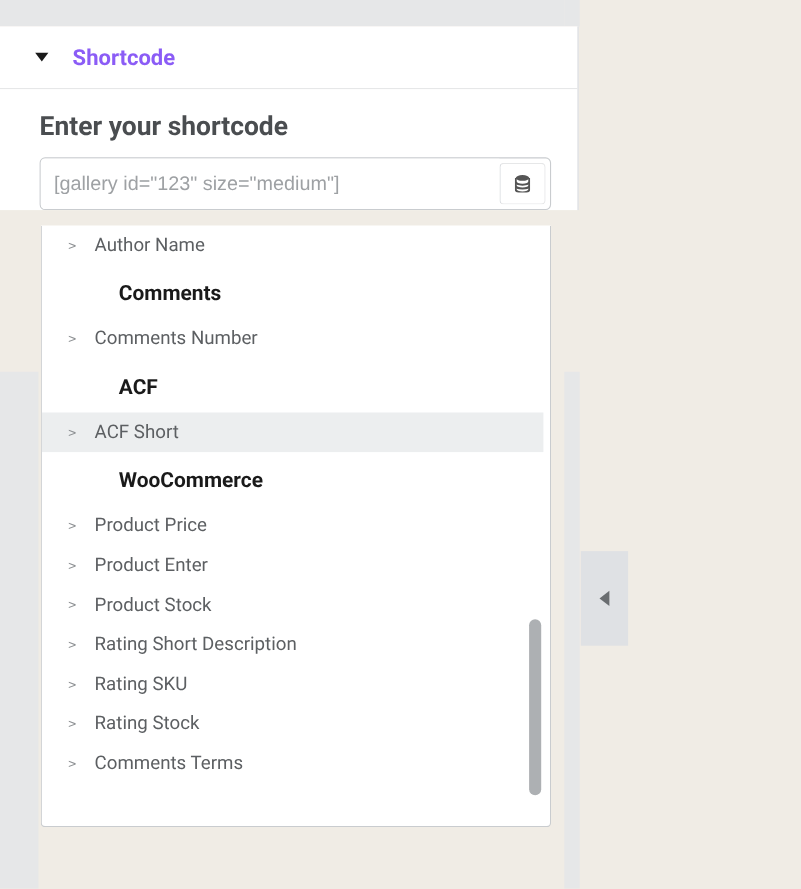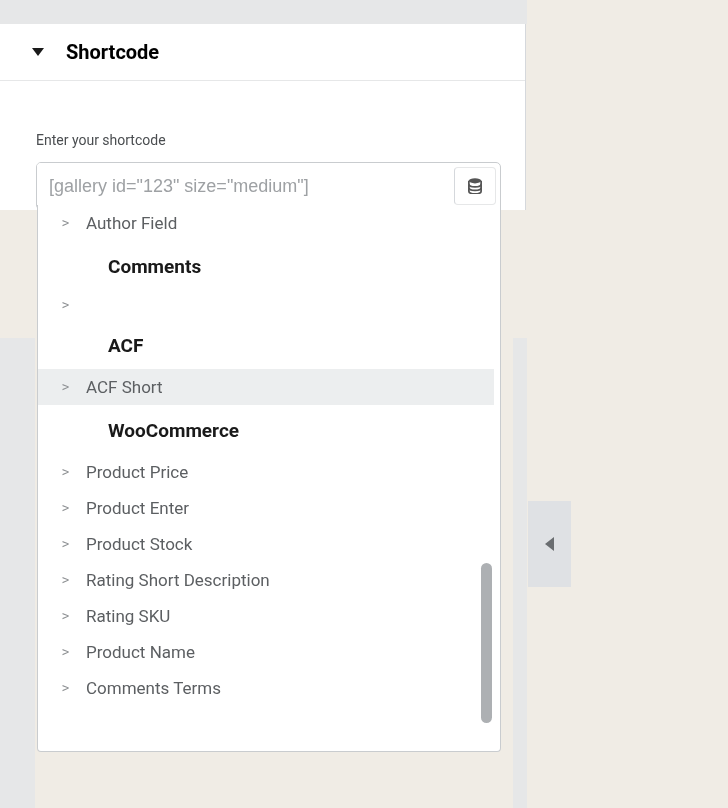--- a/index.html
+++ b/index.html
@@ -31,31 +31,30 @@
       width: 0;
       height: 0;
       border-left: 6px solid transparent;
       border-right: 6px solid transparent;
       border-top: 8px solid #1a1a1a;
       margin-right: 22px;
     }
     .panel-title {
       font-size: 20px;
       font-weight: 700;
-      color: #000000;
+      color: #8b5cf6;
     }
     .panel-body {
       padding: 20px 24px 0 36px;
     }
     .field-label {
-      font-size: 14px;
+      font-size: 24px;
       color: #4a4d50;
       margin-bottom: 14px;
-      font-weight: 400;
-      margin-top: 31px;
+      font-weight: 700;
     }
     .input-row {
       display: flex;
       border: 1px solid #c9cccf;
       border-radius: 5px;
       height: 48px;
       overflow: hidden;
     }
     .text-input {
       flex: 1;
@@ -208,25 +207,26 @@
   </div>
 </div>
 
 <div class="gray-after"></div>
 <div class="gray-right"></div>
 
 <div class="dropdown">
   <div class="dropdown-inner" id="dropdown-inner">
       <div class="dropdown-item">
         <span class="item-chevron">&gt;</span>
-        <span>Author Field</span>
+        <span>Author Name</span>
       </div>
       <div class="dropdown-group">Comments</div>
       <div class="dropdown-item">
         <span class="item-chevron">&gt;</span>
+        <span>Comments Number</span>
       </div>
       <div class="dropdown-group">ACF</div>
       <div class="dropdown-item highlighted">
         <span class="item-chevron">&gt;</span>
         <span>ACF Short</span>
       </div>
       <div class="dropdown-group">WooCommerce</div>
       <div class="dropdown-item">
         <span class="item-chevron">&gt;</span>
         <span>Product Price</span>
@@ -242,21 +242,21 @@
       <div class="dropdown-item">
         <span class="item-chevron">&gt;</span>
         <span>Rating Short Description</span>
       </div>
       <div class="dropdown-item">
         <span class="item-chevron">&gt;</span>
         <span>Rating SKU</span>
       </div>
       <div class="dropdown-item">
         <span class="item-chevron">&gt;</span>
-        <span>Product Name</span>
+        <span>Rating Stock</span>
       </div>
       <div class="dropdown-item">
         <span class="item-chevron">&gt;</span>
         <span>Comments Terms</span>
       </div>
     </div>
   <div class="scrollbar-thumb"></div>
 </div>
 
 <div class="side-tab">

